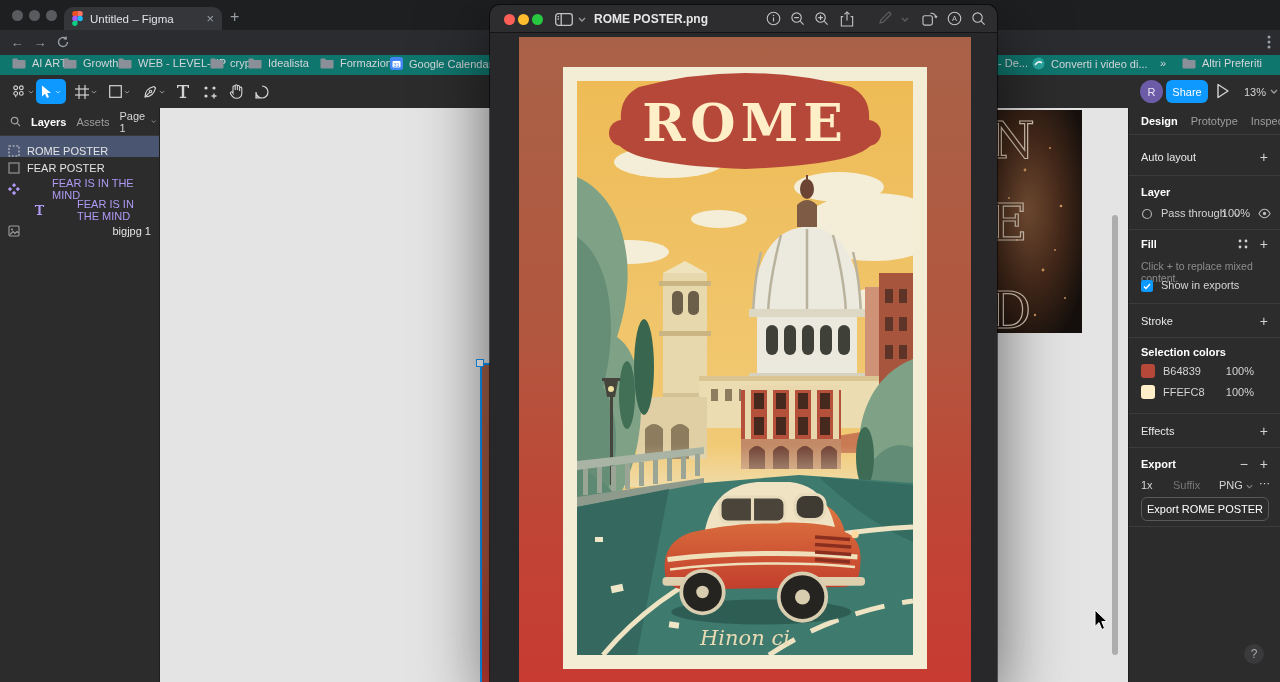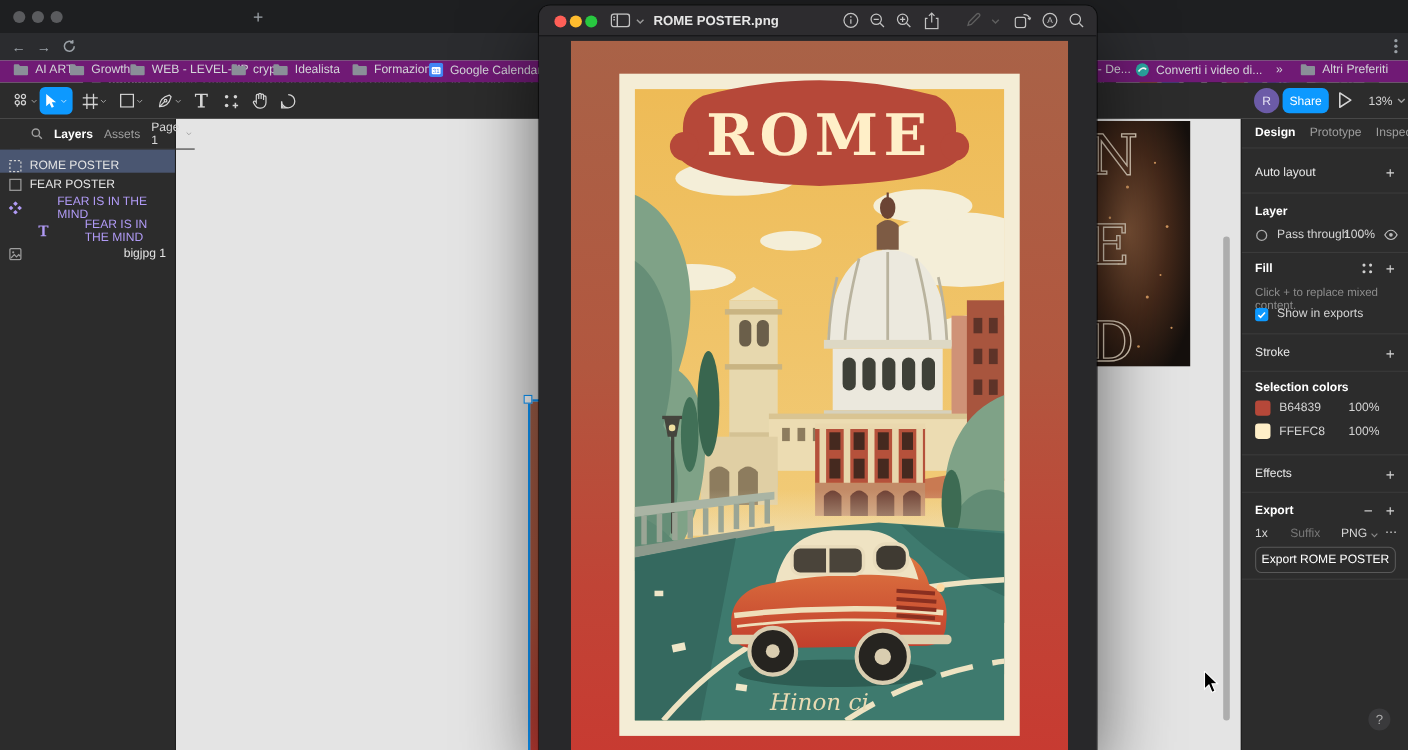--- a/index.html
+++ b/index.html
@@ -17,42 +17,42 @@
   .tab-title { color:#dfe1e5; font-size:11.5px; white-space:nowrap; overflow:hidden; flex:1; }
   .tab-close { color:#9aa0a6; font-size:13px; line-height:1; cursor:default; }
   .newtab { position:absolute; left:230px; top:9px; color:#9aa0a6; font-size:16px; line-height:1; }
   .urlrow { position:absolute; left:0; top:30px; width:1280px; height:25px; background:#2b2c2f; }
   .navbtn { position:absolute; top:3px; width:18px; height:18px; color:#9aa0a6; font-size:13px;
             display:flex; align-items:center; justify-content:center; }
   .urlpill { position:absolute; left:75px; top:33px; width:940px; height:19px; border-radius:10px;
              background:#202124; display:flex; align-items:center; padding:0 8px; gap:6px; overflow:hidden; }
   .url-text { font-size:11.5px; white-space:nowrap; color:#9aa0a6; }
   .url-text b { color:#e8eaed; font-weight:600; }
-  .bookmarksrow { position:absolute; left:0; top:55px; width:1280px; height:20px; background:#701a75; }
+  .bookmarksrow { position:absolute; left:0; top:55px; width:1280px; height:20px; background:#0f766e; }
   .bm { position:absolute; top:2px; display:flex; align-items:center; gap:6px; color:#d3d5d9; font-size:11px; white-space:nowrap; }
   .ext { position:absolute; top:33px; width:16px; height:16px; border-radius:4px; }
   .ext .badge { position:absolute; right:-4px; bottom:-3px; background:#7c4dff; color:#fff; font-size:7px;
                 padding:0 2px; border-radius:3px; line-height:9px; }
   
   .ftoolbar { position:absolute; left:0; top:75px; width:1280px; height:33px; background:#2c2c2c; z-index:3; }
   .tool { position:absolute; top:4px; height:25px; display:flex; align-items:center; justify-content:center;
           border-radius:5px; color:#d4d4d4; gap:2px; padding:0 5px; }
   .tool.active { background:#0d99ff; color:#fff; }
   .share-btn { position:absolute; left:1166px; top:5px; width:42px; height:23px; background:#0d99ff; color:#fff;
                border-radius:6px; font-size:11px; display:flex; align-items:center; justify-content:center; }
   .avatarR { position:absolute; left:1140px; top:5px; width:23px; height:23px; border-radius:50%;
              background:#6c5ba7; color:#e8e4f5; font-size:11px; display:flex; align-items:center; justify-content:center; }
   .zoomctl { position:absolute; left:1244px; top:5px; height:23px; display:flex; align-items:center; gap:4px;
              color:#d4d4d4; font-size:11px; }
   .playbtn { position:absolute; left:1216px; top:8px; color:#d4d4d4; }
   
   .leftpanel { position:absolute; left:0; top:108px; width:160px; height:574px; background:#2c2c2c;
                border-right:1px solid #1f1f1f; z-index:2; }
   .lp-head { position:absolute; left:0; top:0; width:100%; height:28px; display:flex; align-items:center;
-             padding:0 10px; gap:10px; border-bottom:1px solid #383838;margin-left:18px; }
+             padding:0 10px; gap:10px; border-bottom:1px solid #383838; }
   .lp-tab { font-size:11px; color:#9e9e9e; }
   .lp-tab.active { color:#fff; font-weight:700; }
   .lp-page { margin-left:auto; color:#d8d8d8; font-size:11px; display:flex; gap:4px; align-items:center; }
   .layer-row { position:absolute; left:0; width:100%; height:21px; display:flex; align-items:center; gap:7px;
                padding:0 8px; font-size:11px; color:#e4e4e4; }
   .layer-row.selected { background:#4a5671; }
   .layer-row.purple { color:#b09af5;gap:32px; }
   
   .canvas { position:absolute; left:161px; top:108px; width:967px; height:574px; background:#e4e4e4; }
   .fearposter { position:absolute; left:834px; top:2px; width:87px; height:223px; overflow:hidden;
@@ -293,20 +293,33 @@
           <circle cx="349" cy="96" r="13" fill="#b64839"></circle>
         <text x="226" y="104" text-anchor="middle" font-family="DejaVu Serif, serif" font-weight="bold" font-size="52" letter-spacing="5" fill="#ffefc8">ROME</text>
       </symbol>
     </defs>
   </svg>
 
   <div class="titlebar">
     <div class="traffic" style="left:12px"></div>
     <div class="traffic" style="left:29px"></div>
     <div class="traffic" style="left:46px"></div>
+    <div class="tab">
+      <span style="display:flex">
+        <svg width="11" height="15" viewBox="0 0 12 17">
+            <path d="M0,3 a3,3 0 0 1 3,-3 h3 v6 h-3 a3,3 0 0 1 -3,-3" fill="#f24e1e"></path>
+            <path d="M6,0 h3 a3,3 0 0 1 0,6 h-3 z" fill="#ff7262"></path>
+            <path d="M0,8.5 a3,3 0 0 1 3,-3 h3 v6 h-3 a3,3 0 0 1 -3,-3" fill="#a259ff"></path>
+            <circle cx="9" cy="8.5" r="3" fill="#1abcfe"></circle>
+            <path d="M0,14 a3,3 0 0 1 3,-3 h3 v3 a3,3 0 0 1 -6,0" fill="#0acf83"></path>
+          </svg>
+      </span>
+      <span class="tab-title">Untitled – Figma</span>
+      <span class="tab-close">×</span>
+    </div>
     <div class="newtab">+</div>
   </div>
 
   <div class="urlrow">
     <div class="navbtn" style="left:8px">←</div>
     <div class="navbtn" style="left:31px">→</div>
     <div class="navbtn" style="left:54px">
       <svg width="12" height="12" viewBox="0 0 12 12" fill="none" stroke="currentColor" stroke-width="1.4">
           <path d="M10.5,6 a4.5,4.5 0 1 1 -1.6,-3.4"></path>
           <path d="M9,0.5 L9.2,3 L6.8,2.6" stroke-linejoin="round"></path>

